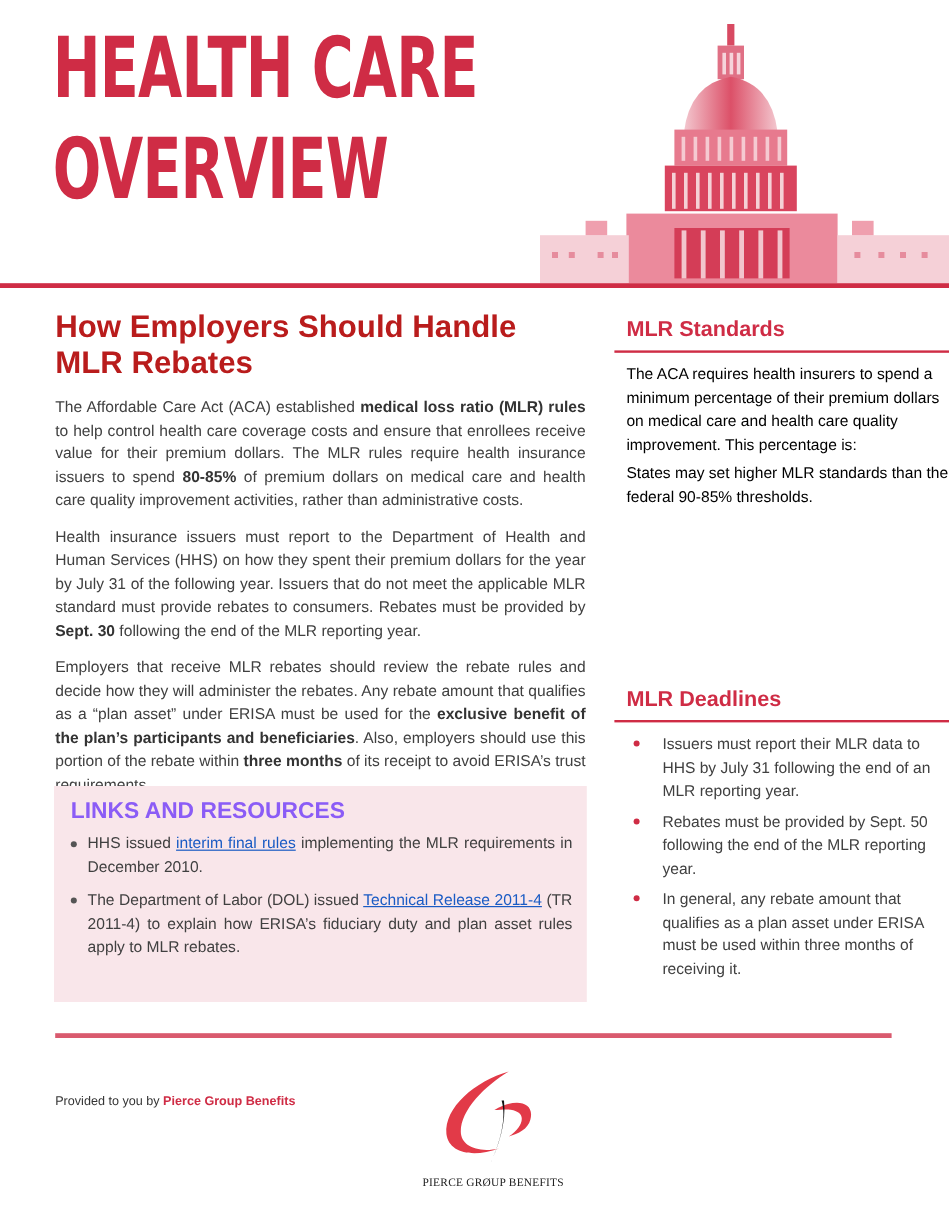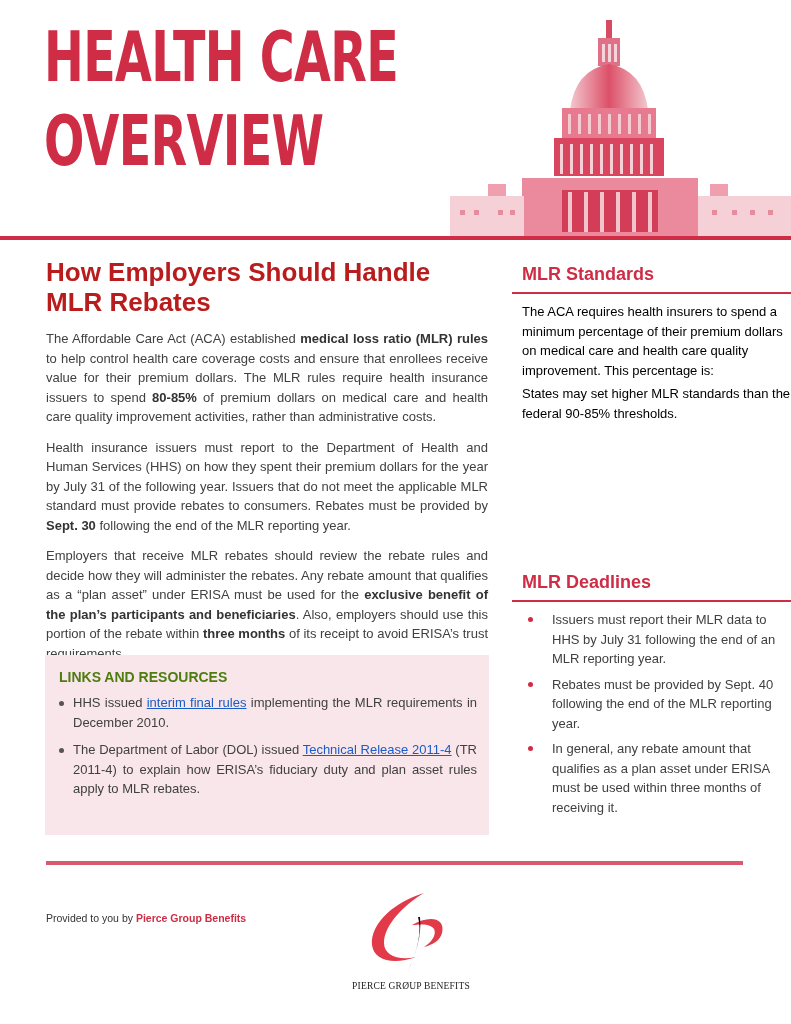--- a/index.html
+++ b/index.html
@@ -27,21 +27,21 @@
   }
   .para {
     font-size: 13px; line-height: 19.5px; text-align: justify; margin-bottom: 11px; color: #404040;
   }
   .para b { color: #333; }
 
   .resources {
     position: absolute; left: 45px; top: 655px; width: 444px; height: 180px;
     background: #f9e6ea; padding: 12px 12px 0 14px;
   }
-  .res-title { color: #4d7c0f; font-weight: bold; font-size: 14px; line-height: 20px; margin-bottom: 6px; }
+  .res-title { color: #8b5cf6; font-weight: bold; font-size: 19px; line-height: 20px; margin-bottom: 6px; }
   .res-list { list-style: none; }
   .res-item {
     position: relative; padding-left: 14px; font-size: 13px; line-height: 19.5px;
     text-align: justify; margin-bottom: 8px; color: #404040;
   }
   .res-item::before {
     content: ""; position: absolute; left: 0; top: 8px; width: 5px; height: 5px;
     border-radius: 50%; background: #555;
   }
   .link { color: #1a5bc4; text-decoration: underline; cursor: pointer; }
@@ -187,21 +187,21 @@
   <ul class="side-list">
   </ul>
   <p class="side-text">States may set higher MLR standards than the federal 90-85% thresholds.</p>
 </div>
 
 <div class="side deadlines">
   <div class="side-head">MLR Deadlines</div>
   <div class="side-rule"></div>
   <ul class="side-list">
     <li class="side-item" style="margin-bottom:6px;">Issuers must report their MLR data to HHS by July 31 following the end of an MLR reporting year.</li>
-    <li class="side-item" style="margin-bottom:6px;">Rebates must be provided by Sept. 40 following the end of the MLR reporting year.</li>
+    <li class="side-item" style="margin-bottom:6px;">Rebates must be provided by Sept. 50 following the end of the MLR reporting year.</li>
     <li class="side-item">In general, any rebate amount that qualifies as a plan asset under ERISA must be used within three months of receiving it.</li>
   </ul>
 </div>
 
 <div class="footer-rule"></div>
 <div class="provided">
   <span>Provided to you by </span><b>Pierce Group Benefits</b>
 </div>
 
 <div class="logo">

